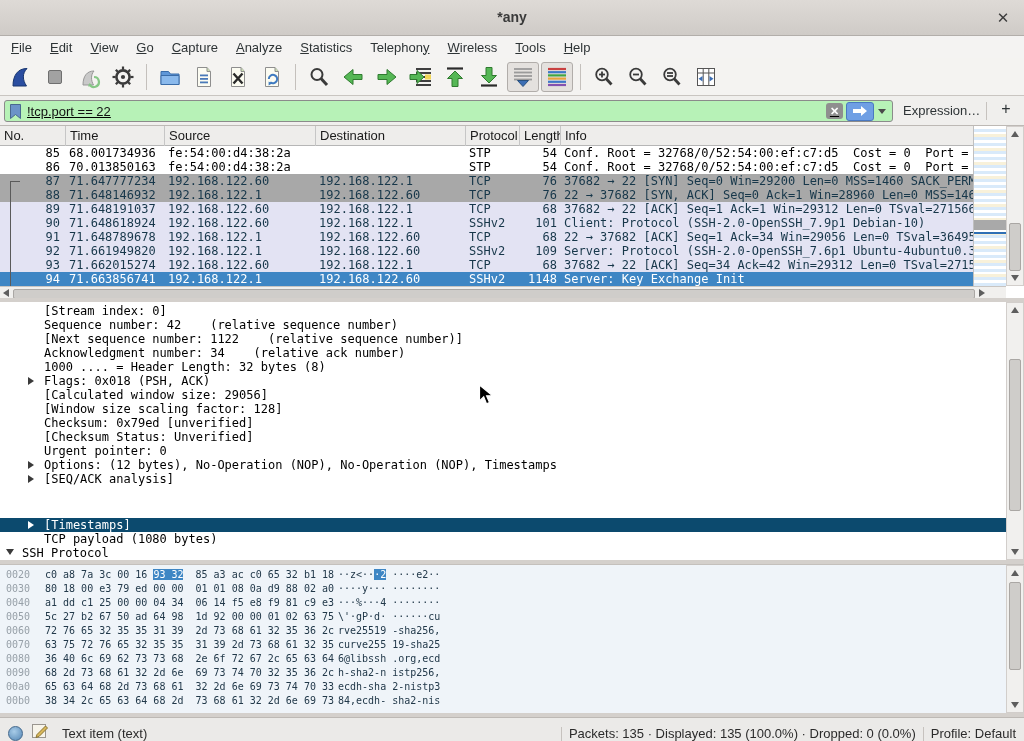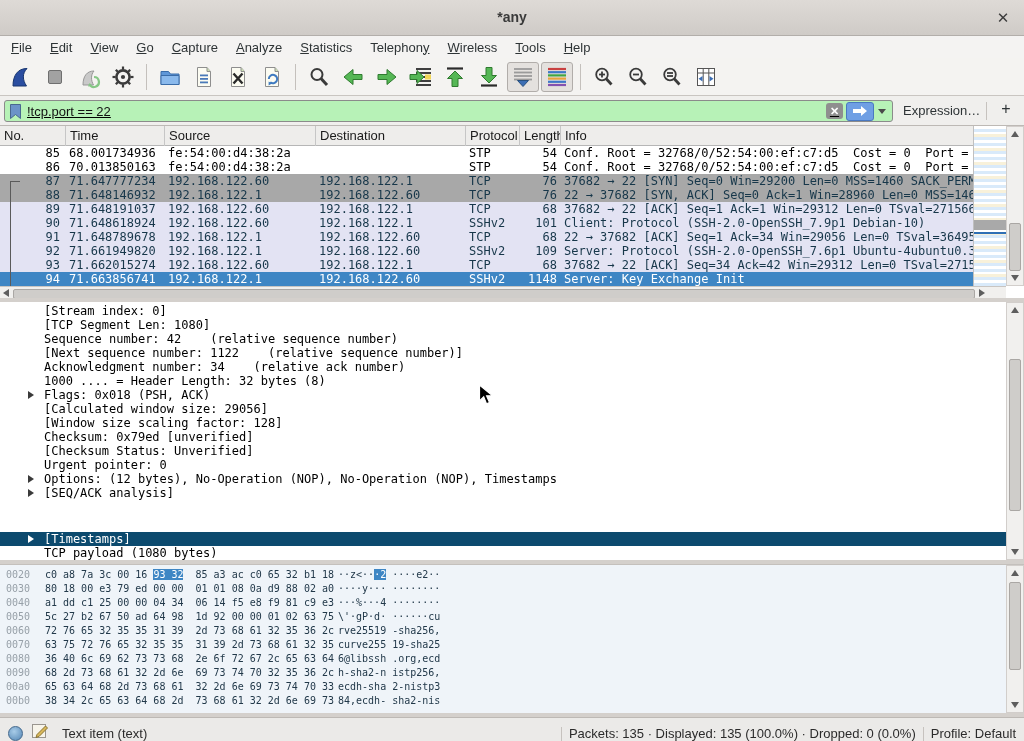--- a/index.html
+++ b/index.html
@@ -352,23 +352,20 @@
 </div>
 
 <div class="abs split" style="top:298px;height:4px;"></div>
 
 <div class="abs details">
   <div class="drows">
       <div class="drow">
         <span class="dtext" style="left: 44px;">[Stream index: 0]</span>
       </div>
       <div class="drow">
-        <span class="dtext" style="left: 44px;">[TCP Segment Len: 1080]</span>
-      </div>
-      <div class="drow">
         <span class="dtext" style="left: 44px;">Sequence number: 42    (relative sequence number)</span>
       </div>
       <div class="drow">
         <span class="dtext" style="left: 44px;">[Next sequence number: 1122    (relative sequence number)]</span>
       </div>
       <div class="drow">
         <span class="dtext" style="left: 44px;">Acknowledgment number: 34    (relative ack number)</span>
       </div>
       <div class="drow">
         <span class="dtext" style="left: 44px;">1000 .... = Header Length: 32 bytes (8)</span>

